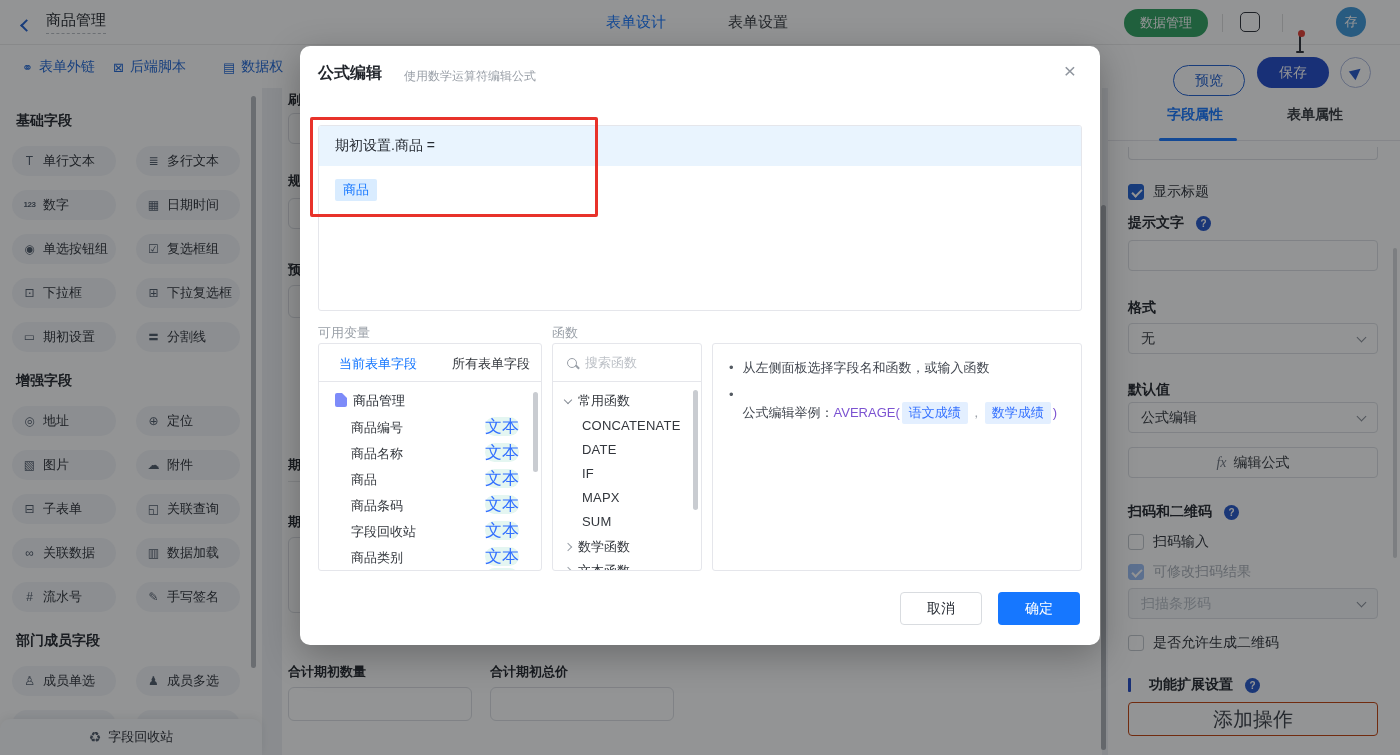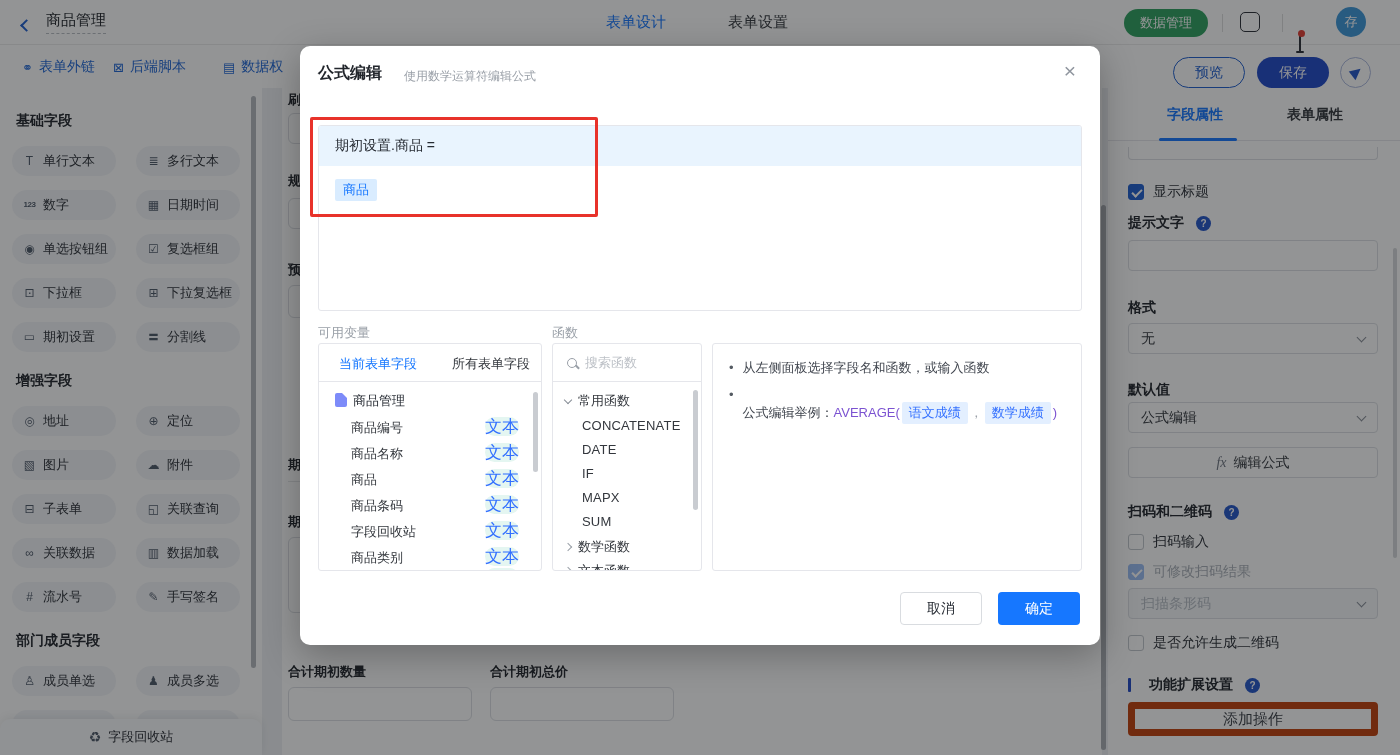--- a/index.html
+++ b/index.html
@@ -58,21 +58,21 @@
   .chev-down{width:7px;height:7px;border:solid #868d96;border-width:0 1.6px 1.6px 0;transform:rotate(45deg);margin-top:-3px;flex:none}
   .cbrow{position:absolute;left:20px;display:flex;align-items:center;gap:9px;font-size:14px;color:#2b2f36}
   .cbox{position:relative;width:16px;height:16px;border:1px solid #c2c6cc;border-radius:3px;background:#fff;flex:none}
   .cbox.checked{background:#1f5fd0;border-color:#1f5fd0}
   .cbox.checked-disabled{background:#9bbdf5;border-color:#9bbdf5}
   .cbox.checked::after,.cbox.checked-disabled::after{content:"";position:absolute;left:4.5px;top:1.5px;width:4px;height:8px;border:solid #fff;border-width:0 2px 2px 0;transform:rotate(45deg)}
   .lbl-disabled{color:#aab0b8}
   .fxbtn{position:absolute;left:20px;width:250px;height:31px;border:1px solid #dcdfe3;border-radius:4px;background:#fff;display:flex;align-items:center;justify-content:center;gap:7px;font-size:14px;color:#33373d}
   .fx::before{content:"fx";font-style:italic;font-family:"Liberation Serif","DejaVu Serif",serif;color:#6f7682;font-size:14px}
   .secbar{display:inline-block;width:3px;height:14px;background:#1f47c5;border-radius:1px;margin-right:6px}
-  .bigbtn{position:absolute;left:20px;width:250px;height:34px;border:7px solid #c2410c;border-radius:4px;background:#fff;display:flex;align-items:center;justify-content:center;font-size:15px;color:#3a3f46}
+  .bigbtn{position:absolute;left:20px;width:250px;height:34px;border:1px solid #c2410c;border-radius:4px;background:#fff;display:flex;align-items:center;justify-content:center;font-size:20px;color:#3a3f46}
   .rscroll{position:absolute;right:3px;top:160px;width:4px;height:310px;background:#d5d7da;border-radius:2px}
   
   .overlay{position:absolute;inset:0;background:rgba(15,17,20,.45);z-index:50}
   .modal{position:absolute;left:300px;top:46px;width:800px;height:599px;background:#fff;border-radius:10px;box-shadow:0 10px 36px rgba(0,0,0,.28);z-index:100}
   .m-title{position:absolute;left:18px;top:17px;font-size:16px;font-weight:700;color:#22262c}
   .m-sub{position:absolute;left:104px;top:22px;font-size:12px;color:#9aa0a8}
   .m-close{position:absolute;right:24px;top:14px;font-size:21px;color:#8f959e;line-height:1;cursor:pointer}
   .fbox{position:absolute;left:18px;top:79px;width:764px;height:186px;border:1px solid #e5e6eb;border-radius:3px;overflow:hidden;background:#fff}
   .fbox-strip{height:40px;background:#e9f4fe;display:flex;align-items:center;padding-left:16px;font-size:14px;color:#262b33}
   .ftag{display:inline-block;margin:13px 0 0 16px;background:#d9ecff;color:#1677ff;font-size:13px;padding:2px 8px;border-radius:2px}
@@ -130,21 +130,21 @@
         <span>表单外链</span>
       </span>
     <span class="tb-item" style="left:113px">
         <span class="tb-ico">⊠</span>
         <span>后端脚本</span>
       </span>
     <span class="tb-item" style="left:223px">
         <span class="tb-ico">▤</span>
         <span>数据权</span>
       </span>
-    <span class="btn-outline" style="left:1173px;top:12px">预览</span>
+    <span class="btn-outline" style="left:1173px;top:20px">预览</span>
     <span class="btn-primary" style="left:1257px;top:12px">保存</span>
     <span class="btn-circle" style="left:1340px;top:12px">
         <span class="share-arrow"></span>
       </span>
   </div>
 
   <div class="sidebar">
     <span class="sec-title" style="top:24px">基础字段</span>
 
     <div class="pill" style="left:12px;top:58px">

